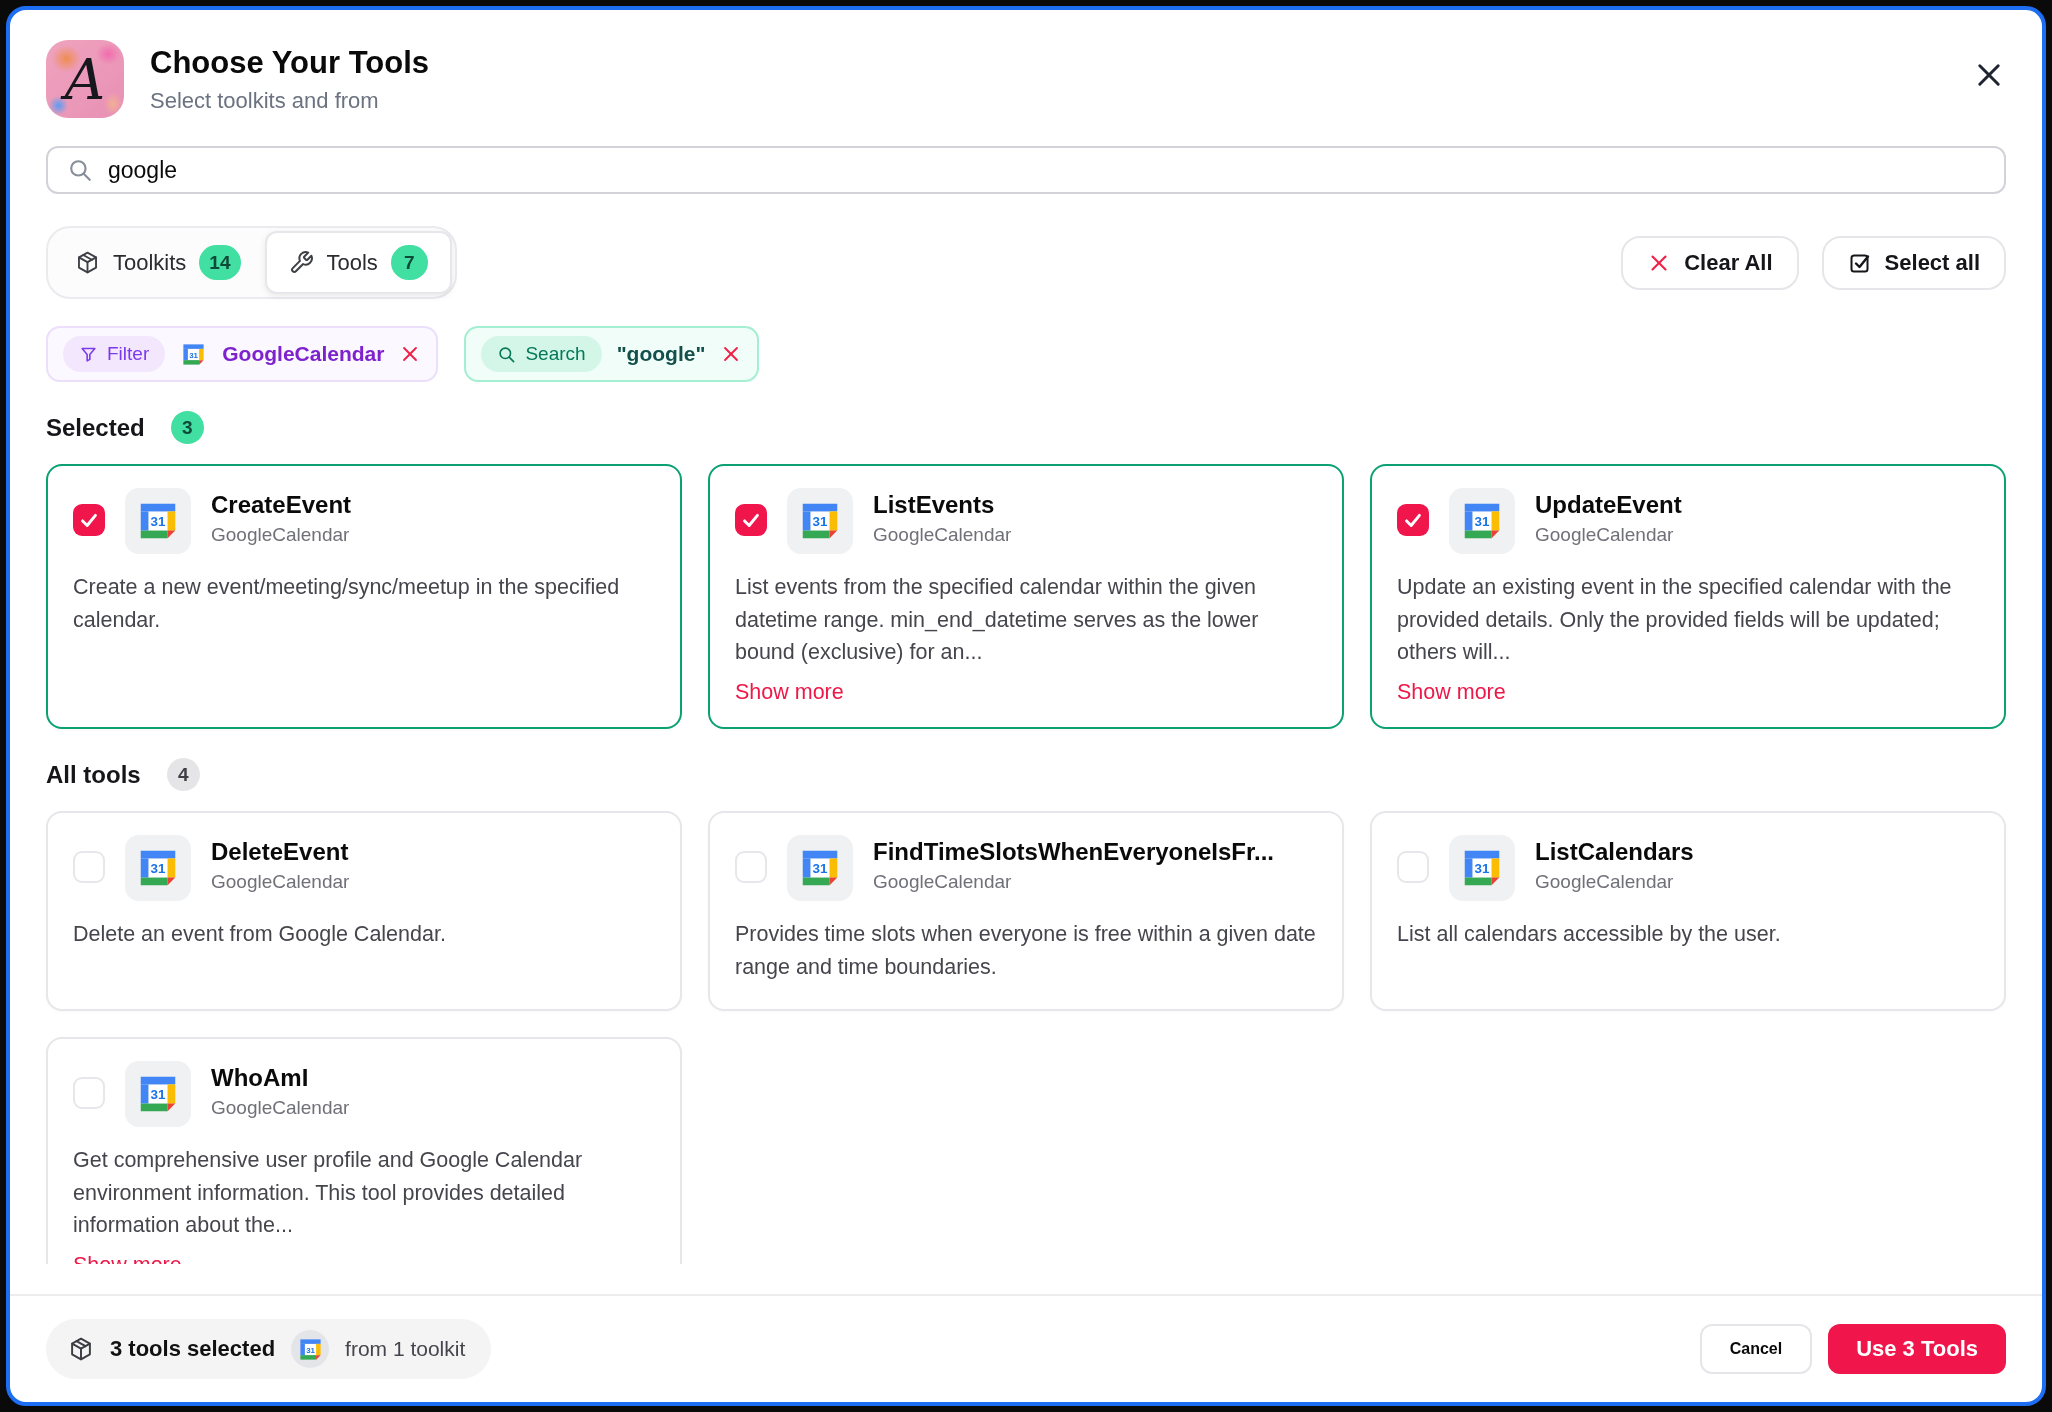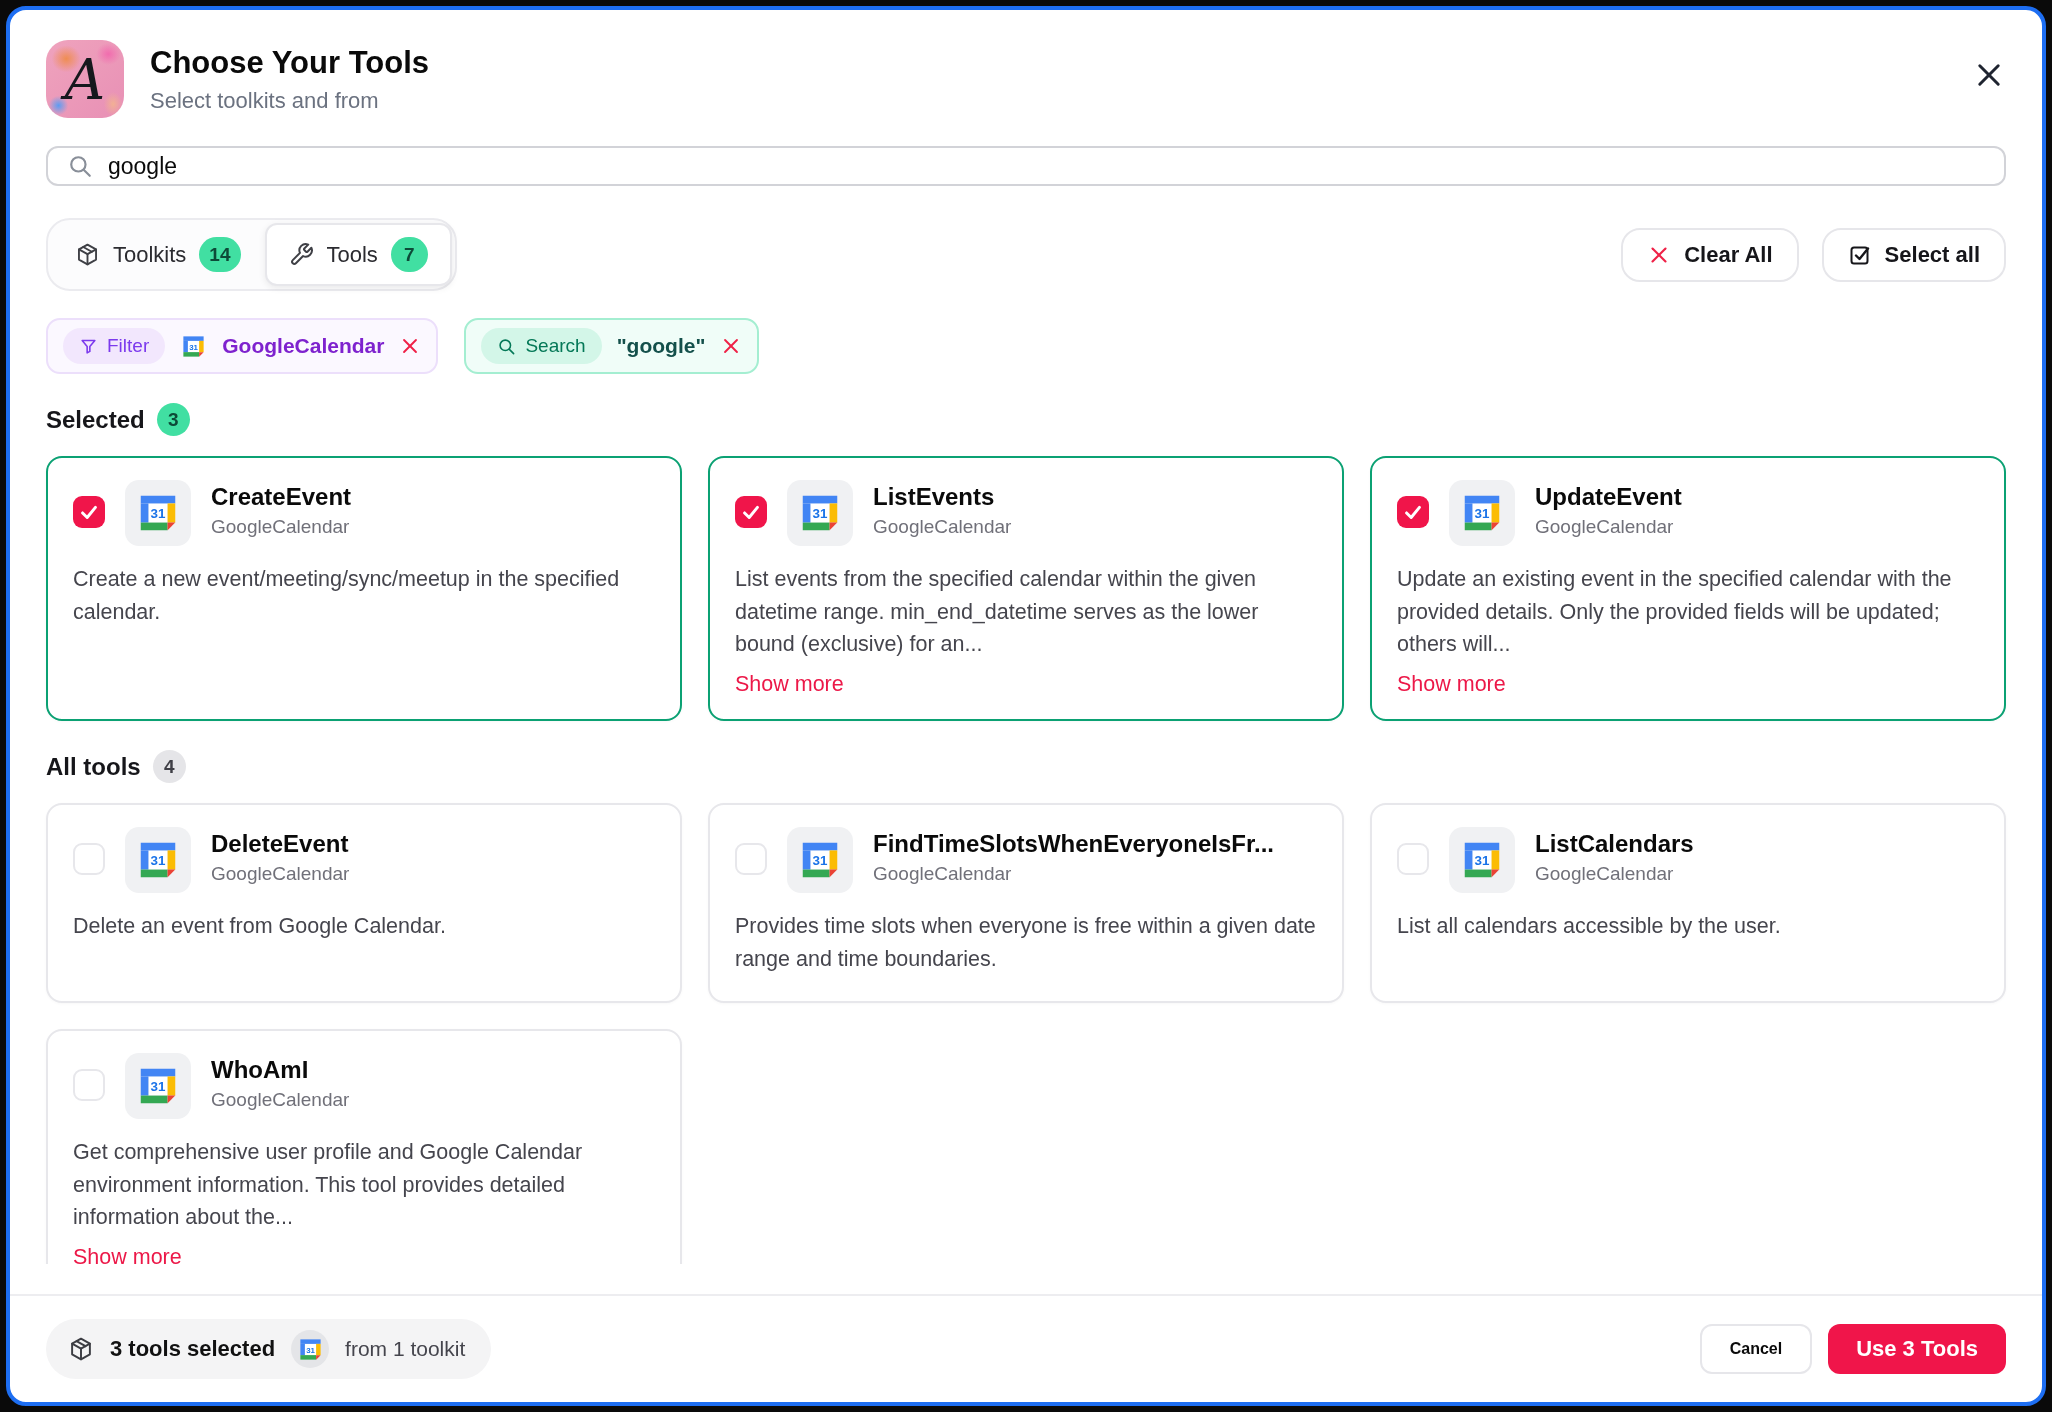--- a/index.html
+++ b/index.html
@@ -21,21 +21,21 @@
       radial-gradient(closest-side at 16% 84%, #5d9cf2, rgba(93,156,242,0) 78%),
       radial-gradient(closest-side at 86% 82%, #f2b094, rgba(242,176,148,0) 85%),
       linear-gradient(135deg, #efa3bd, #e890b5); }
   .hdr-text { margin-left:26px; }
   .title { font-size:31px; font-weight:bold; color:#0a0a0a; }
   .subtitle { font-size:22px; color:#6b7280; margin-top:7px; }
   .close-btn { margin-left:auto; align-self:flex-start; margin-top:18px; color:#1f2430;
     width:34px; height:34px; cursor:pointer; }
 
   
-  .search-bar { margin-top:28px; height:40px; border:2px solid #d2d3d8; border-radius:12px;
+  .search-bar { margin-top:28px; height:48px; border:2px solid #d2d3d8; border-radius:12px;
     display:flex; align-items:center; padding:0 19px; gap:15px; background:#fff; }
   .search-bar .sicon { width:26px; height:26px; color:#898f99; flex-shrink:0; }
   .search-input { border:none; outline:none; flex:1; font-size:23px; color:#0a0a0a;
     font-family:"Liberation Sans", sans-serif; background:transparent; }
 
   
   .toolbar { margin-top:32px; display:flex; align-items:center; }
   .tab-group { display:flex; align-items:center; background:#fcfcfd;
     border:2px solid #ebebef; border-radius:24px; padding:3px; }
   .tab { display:flex; align-items:center; gap:13px; padding:12px 22px; font-size:22px;
@@ -64,21 +64,21 @@
   .purple .chip-pill { background:#f2e7fd; color:#7c3aed; }
   .green  .chip-pill { background:#d3f6e8; color:#047857; }
   .chip-pill .picon { width:19px; height:19px; }
   .chip-cal { width:27px; height:27px; }
   .chip-value { font-size:21px; font-weight:600; }
   .purple .chip-value { color:#7e22ce; }
   .green  .chip-value { color:#14504b; }
   .chip-x { width:22px; height:22px; color:#ef2147; cursor:pointer; flex-shrink:0; }
 
   
-  .section-head { margin-top:29px; display:flex; align-items:center; gap:12px;
+  .section-head { margin-top:29px; display:flex; align-items:center; gap:26px;
     font-size:24px; font-weight:bold; color:#16161a; }
   .count-badge { width:33px; height:33px; border-radius:50%; display:flex; align-items:center;
     justify-content:center; font-size:19px; font-weight:bold; }
   .count-badge.green { background:#41dfa2; color:#0d4a38; }
   .count-badge.gray  { background:#e5e5e8; color:#3f3f46; }
 
   
   .grid { margin-top:20px; display:grid; grid-template-columns:repeat(3, 1fr); gap:26px; }
   .card { background:#fff; border:2px solid #e7e7eb; border-radius:16px; padding:22px 25px;
     box-shadow:0 1px 3px rgba(0,0,0,.03); }

